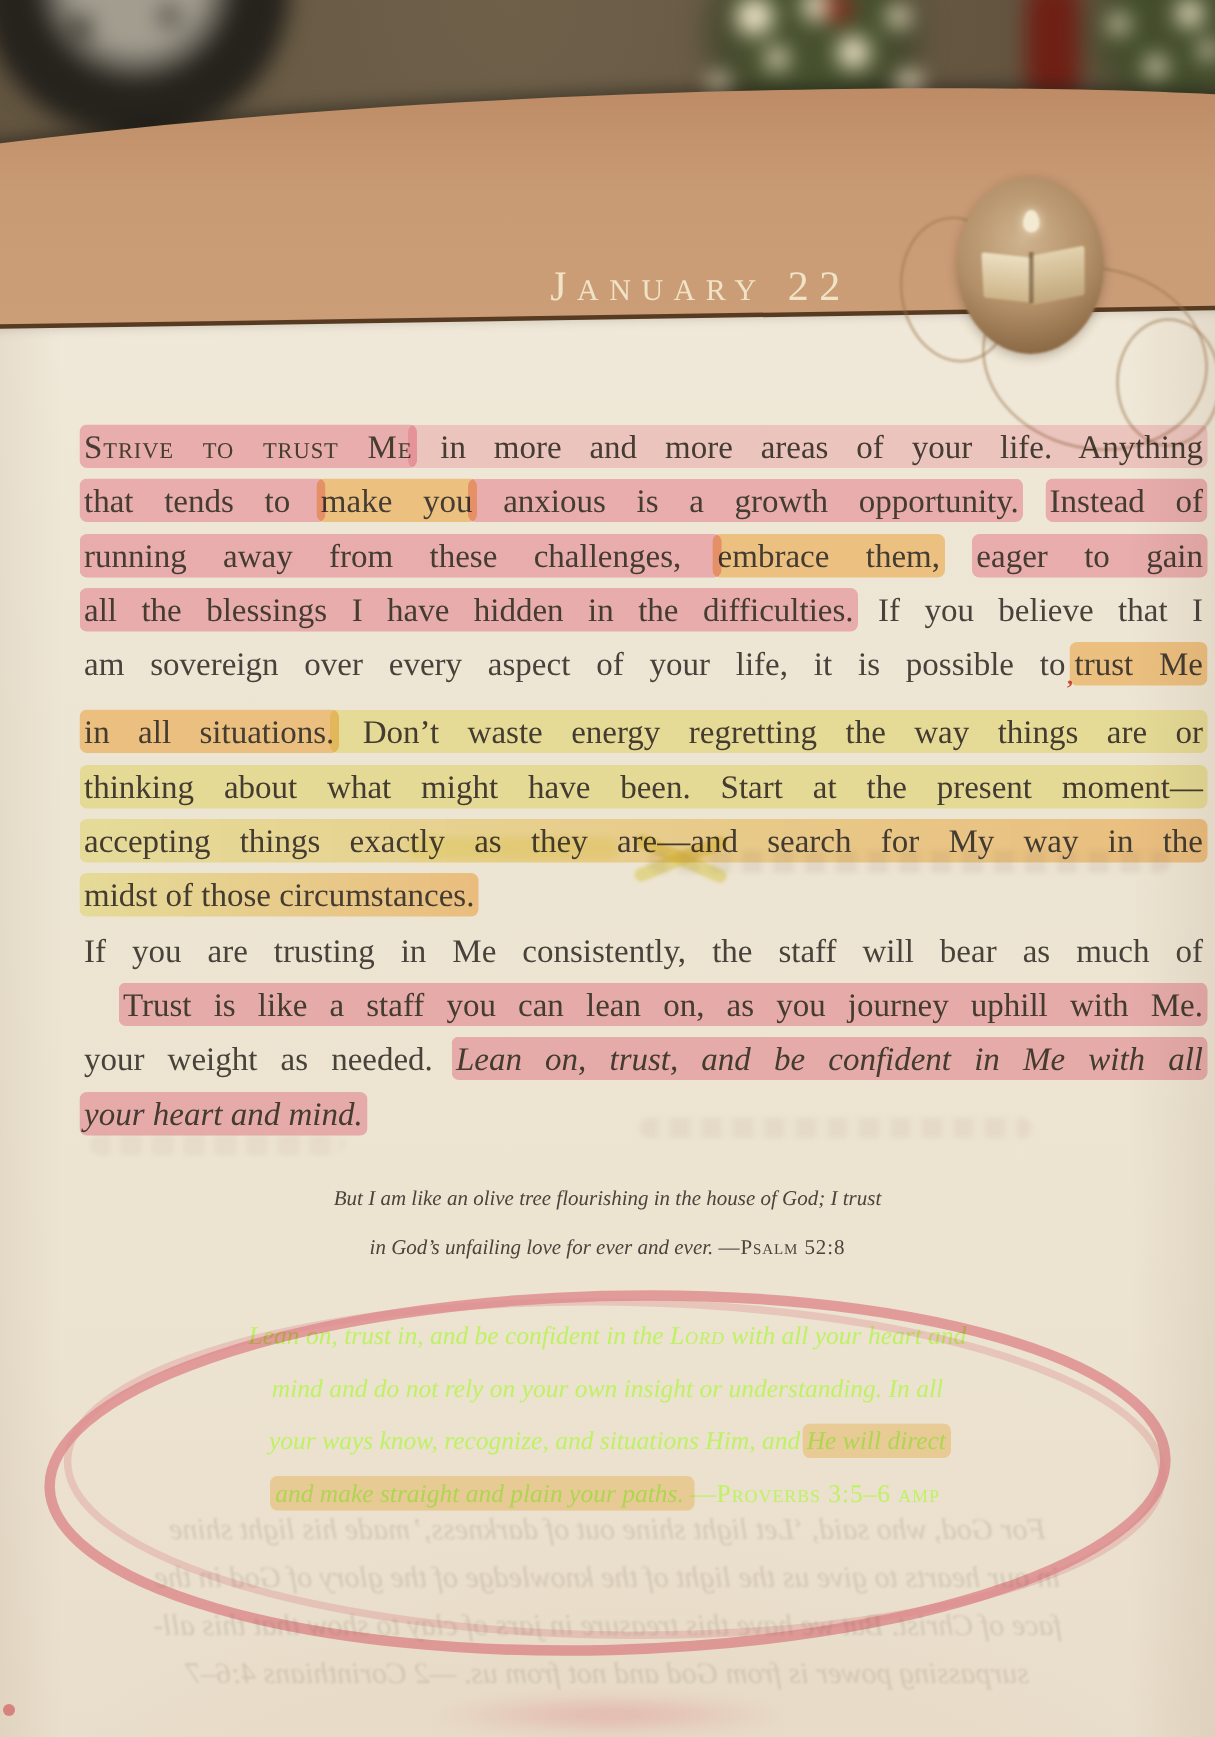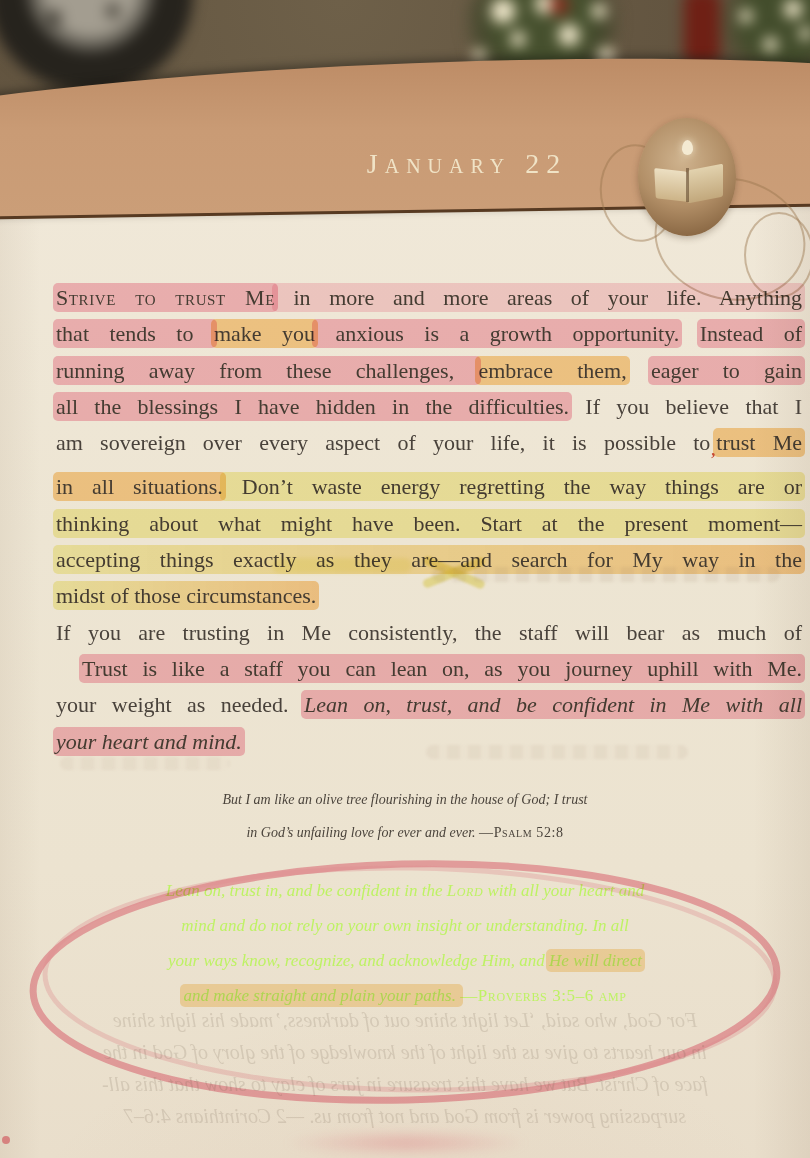--- a/index.html
+++ b/index.html
@@ -25,21 +25,21 @@
 
   
   .paper{position:absolute;left:0;top:196px;width:810px;height:962px;
          background:linear-gradient(180deg,#f0e8d8 0%,#ede5d3 35%,#ece3d0 70%,#e9decb 100%);}
   .paper::after{content:'';position:absolute;inset:0;pointer-events:none;
       background:linear-gradient(90deg, rgba(110,80,55,.07) 0%, rgba(110,80,55,0) 5% 93%, rgba(110,80,55,.09) 100%),
                  radial-gradient(85% 55% at 50% 118%, rgba(190,140,110,.10), rgba(0,0,0,0) 62%);}
   .band-svg{position:absolute;left:0;top:0;width:810px;height:260px;}
 
   
-  .date-heading{position:absolute;left:0;top:148px;width:810px;box-sizing:border-box;padding-left:124px;
+  .date-heading{position:absolute;left:0;top:176px;width:810px;box-sizing:border-box;padding-left:124px;
       text-align:center;font-size:28px;letter-spacing:7px;color:#f0e3c6;
       font-variant:small-caps;font-weight:500;}
   .medallion{position:absolute;left:592px;top:112px;width:218px;height:195px;filter:blur(.6px);}
   .swirl{position:absolute;border-radius:50%;border:2.5px solid rgba(152,117,78,.45);}
   .cameo{position:absolute;left:46px;top:6px;width:98px;height:118px;border-radius:50%;
          background:radial-gradient(circle at 45% 36%, #cfb38e 0%, #b28f67 48%, #8a6844 82%, #7a5a3a 100%);
          box-shadow:0 2px 7px rgba(60,40,20,.3);}
   .book-page-l{position:absolute;left:17px;top:52px;width:33px;height:30px;background:linear-gradient(#ecdfc2,#cdb488);
                transform:skewY(9deg) rotate(-3deg);border-radius:2px;}
   .book-page-r{position:absolute;left:50px;top:49px;width:35px;height:33px;background:linear-gradient(#e2d2ae,#c2a87c);
@@ -160,21 +160,21 @@
     </div>
 
   <div class="textblock psalm center">
       <div class="line"><span class="run it">But I am like an olive tree flourishing in the house of God; I trust</span></div>
       <div class="line"><span class="run it">in God’s unfailing love for ever and ever. </span><span class="run sc">—Psalm 52:8</span></div>
     </div>
 
   <div class="textblock proverbs center">
       <div class="line"><span class="run it">Lean on, trust in, and be confident in the </span><span class="run it sc">Lord</span><span class="run it"> with all your heart and</span></div>
       <div class="line"><span class="run it">mind and do not rely on your own insight or understanding. In all</span></div>
-      <div class="line"><span class="run it">your ways know, recognize, and acknowledge Him, and </span><span class="run hl hl-amber it">He will direct</span></div>
+      <div class="line"><span class="run it">your ways know, recognize, and situations Him, and </span><span class="run hl hl-amber it">He will direct</span></div>
       <div class="line"><span class="run hl hl-amber it">and make straight and plain your paths. </span><span class="run sc">—Proverbs 3:5–6 amp</span></div>
     </div>
 
   <svg class="oval-svg" viewBox="0 0 810 290">
     <ellipse cx="405" cy="142" rx="372" ry="118" fill="none" stroke="#ee90a4" stroke-width="7" opacity="0.72" transform="rotate(-1.5 405 142)"></ellipse>
     <ellipse cx="410" cy="139" rx="365" ry="111" fill="none" stroke="#f1a0b2" stroke-width="5" opacity="0.35" transform="rotate(0.8 410 139)"></ellipse>
   </svg>
 
   <div class="scribble">
     <i style="left:6px;top:16px;transform:rotate(24deg);"></i>

